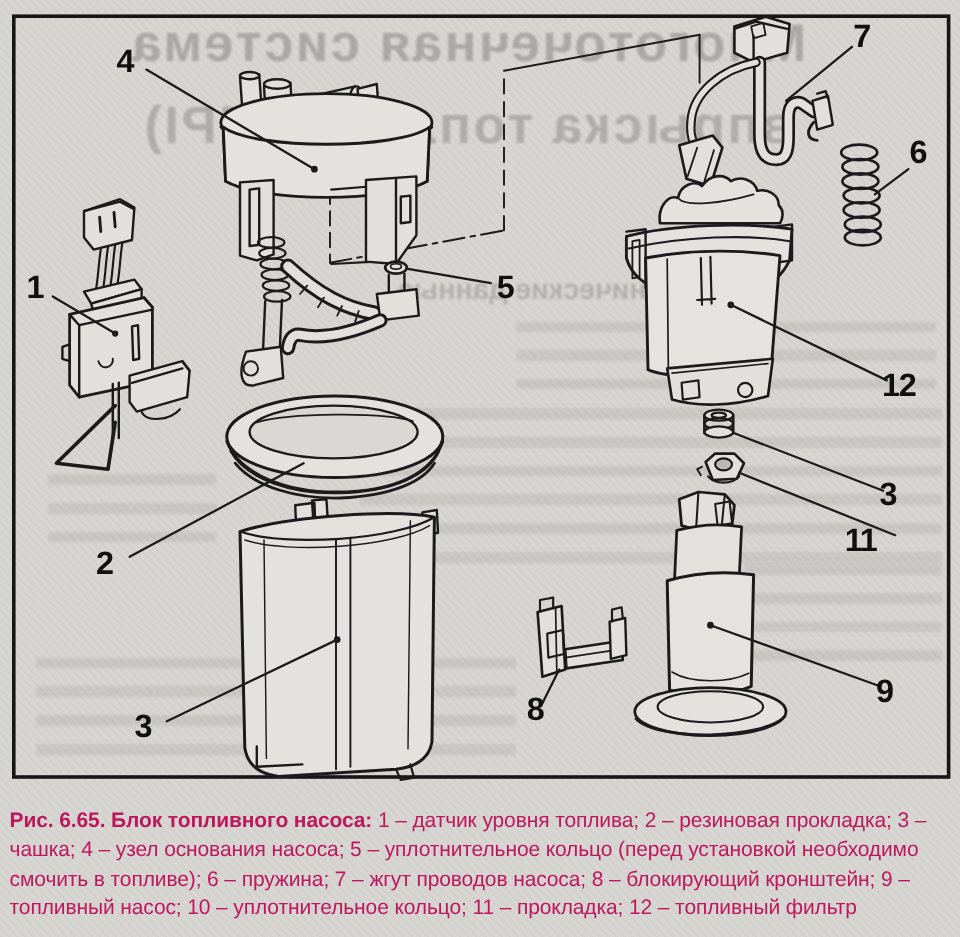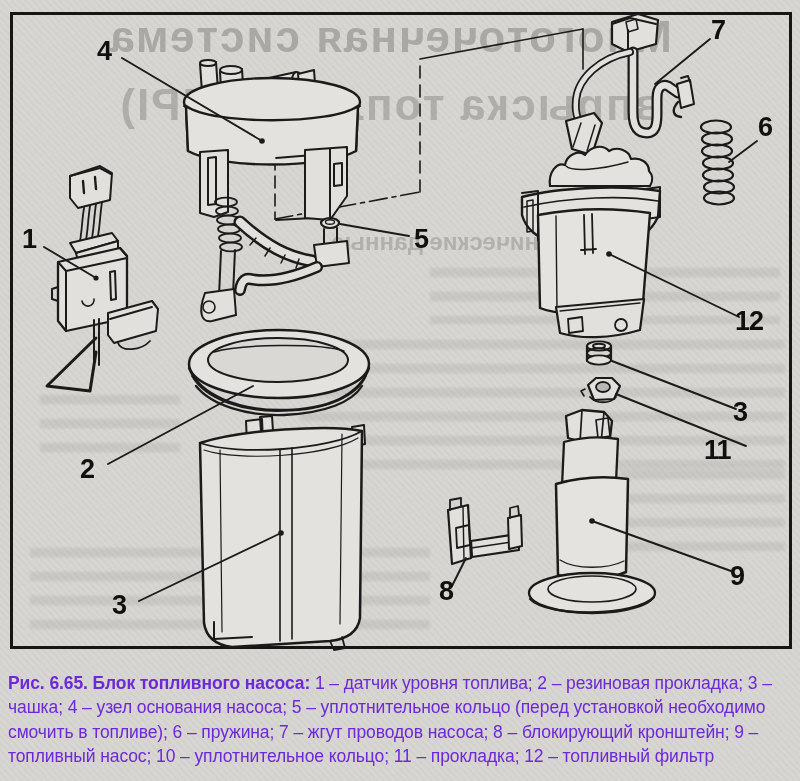--- a/index.html
+++ b/index.html
@@ -37,21 +37,21 @@
   svg.art{position:absolute;left:0;top:0;z-index:3;}
 
   
   .callout{
     position:absolute;z-index:4;font-weight:700;font-size:27px;color:#101010;
     line-height:1;letter-spacing:-1px;
   }
   
   .caption{
     position:absolute;left:8px;top:653px;width:788px;z-index:4;
-    font-size:17.5px;line-height:24.5px;color:#6d28d9;letter-spacing:-0.1px;
+    font-size:17.5px;line-height:24.5px;color:#be185d;letter-spacing:-0.1px;
   }
   .caption .lead{font-weight:700;}
 </style>
 </head>
 <body>
 
 <div class="paper-noise"></div>
 
 <div class="bleed bleed-title1">Многоточечная система</div>
 <div class="bleed bleed-title2">впрыска топлива (MPI)</div>

